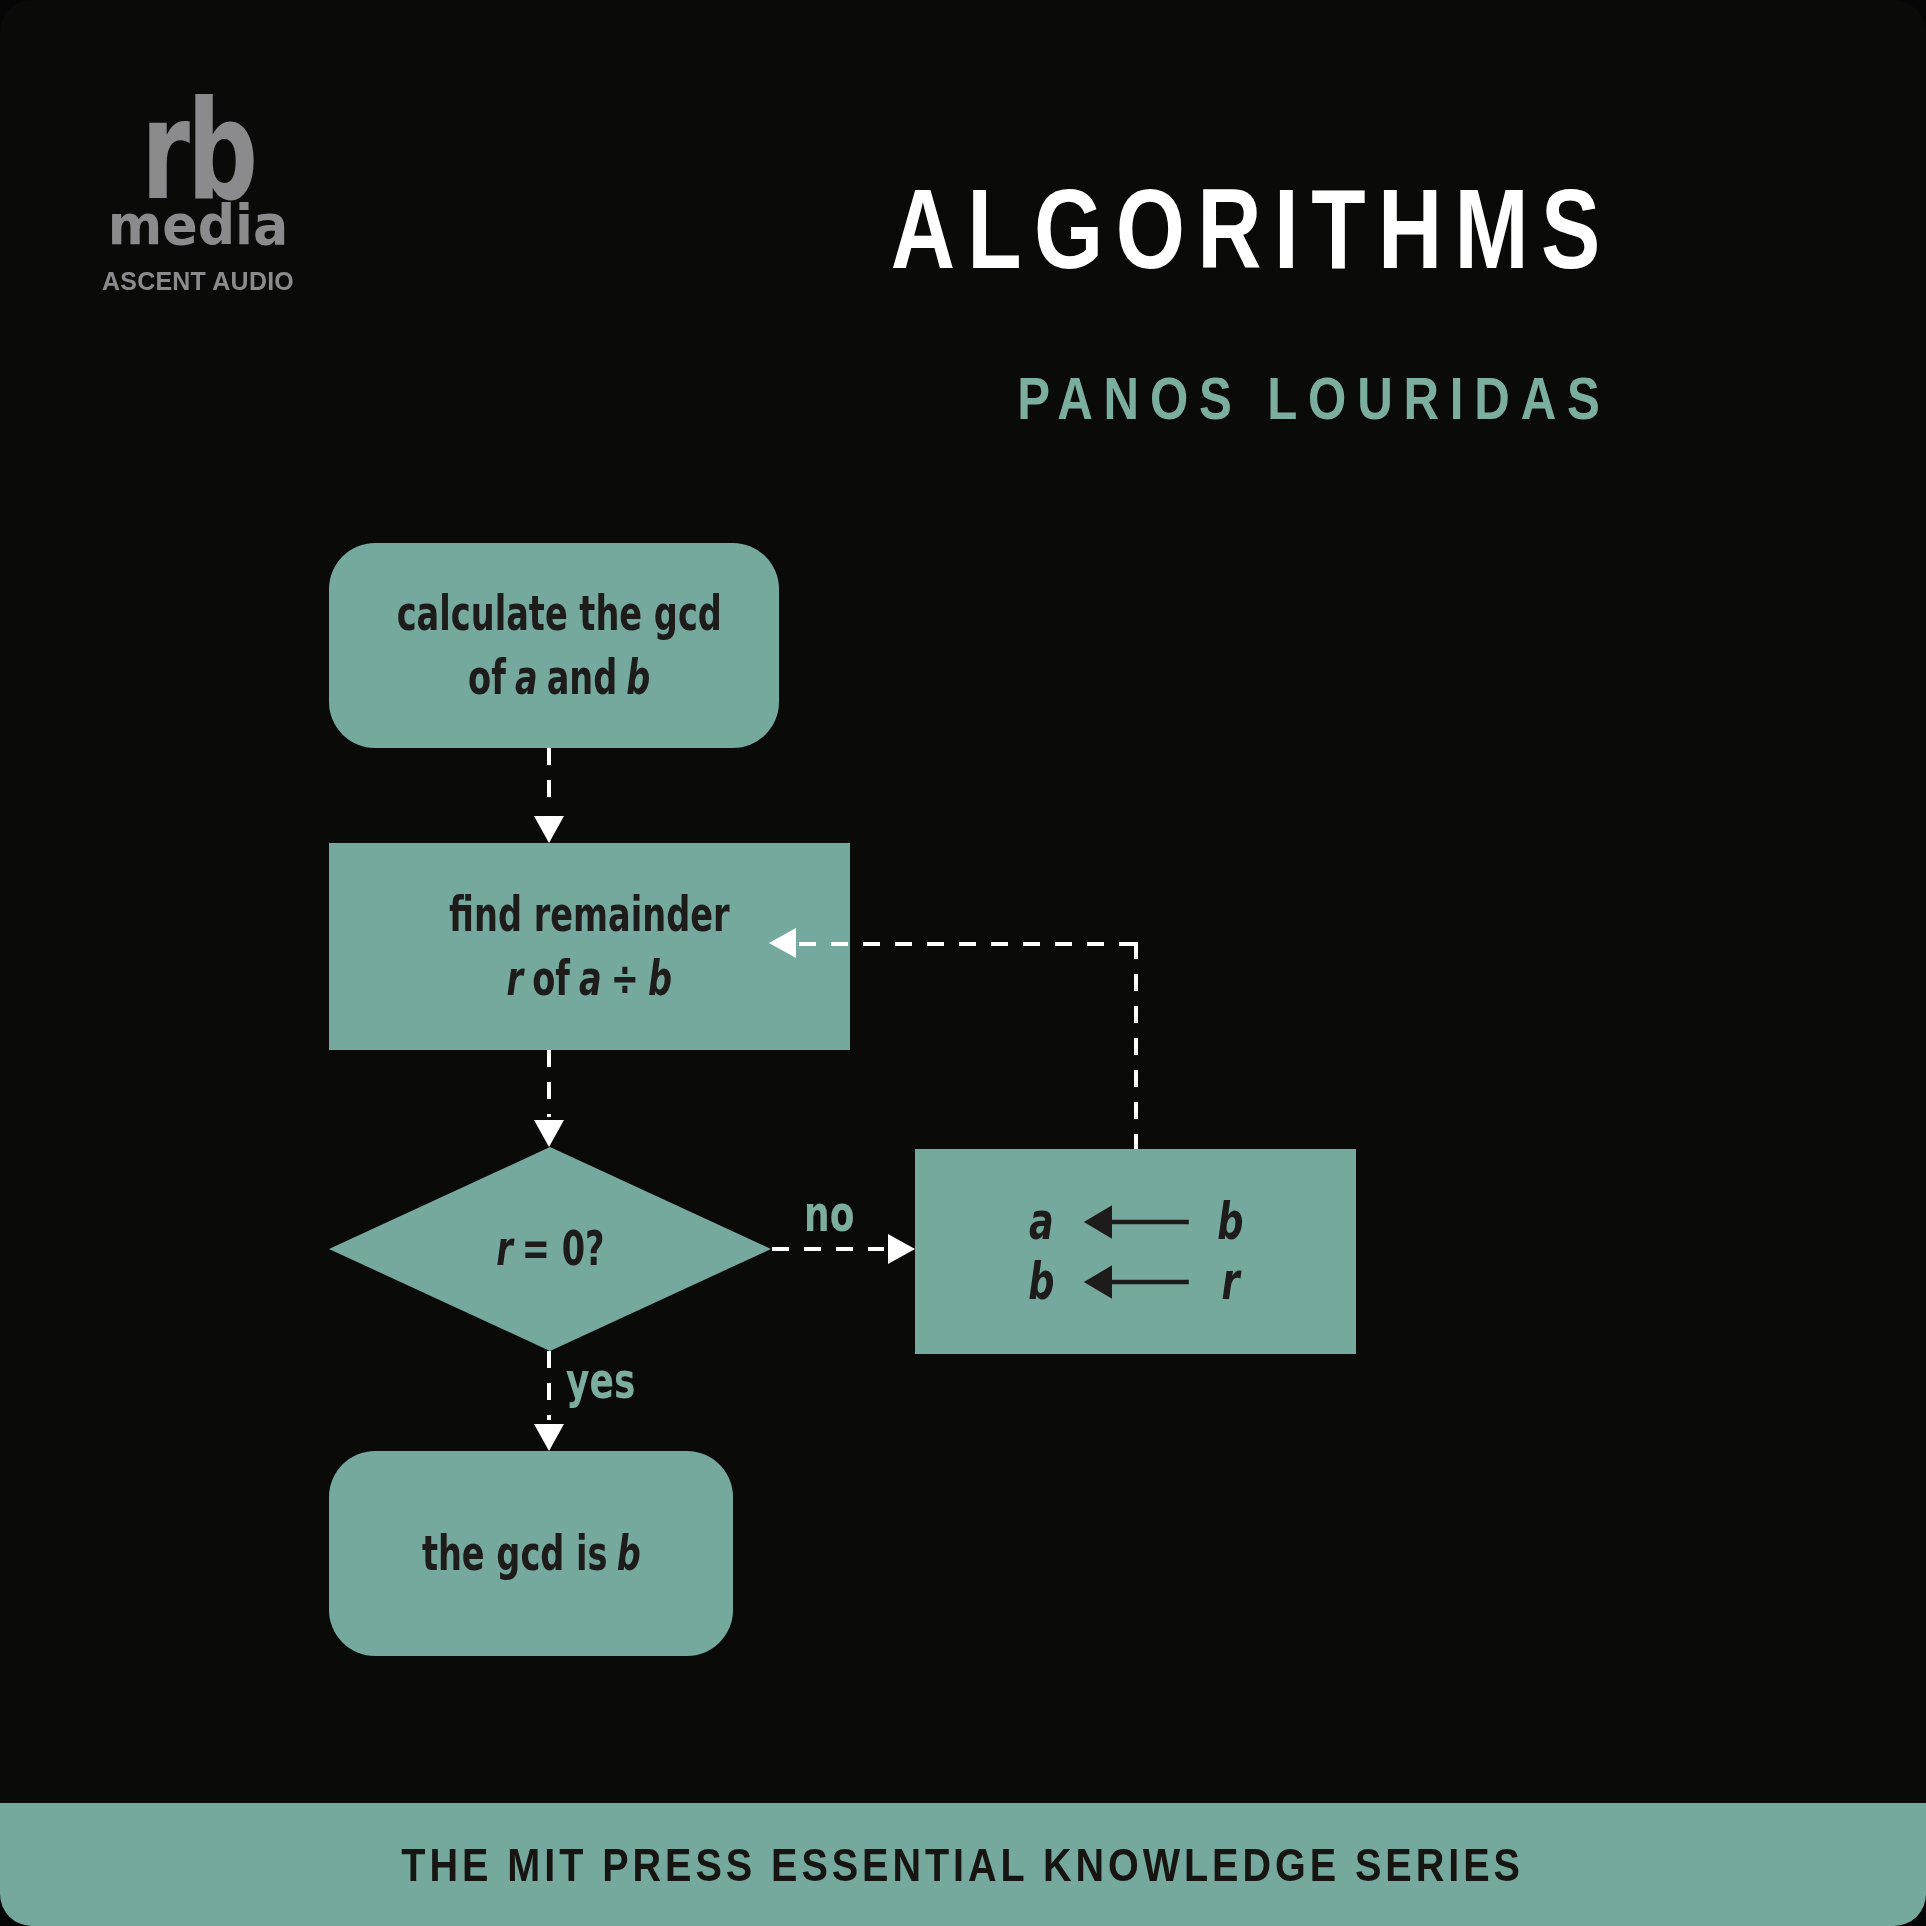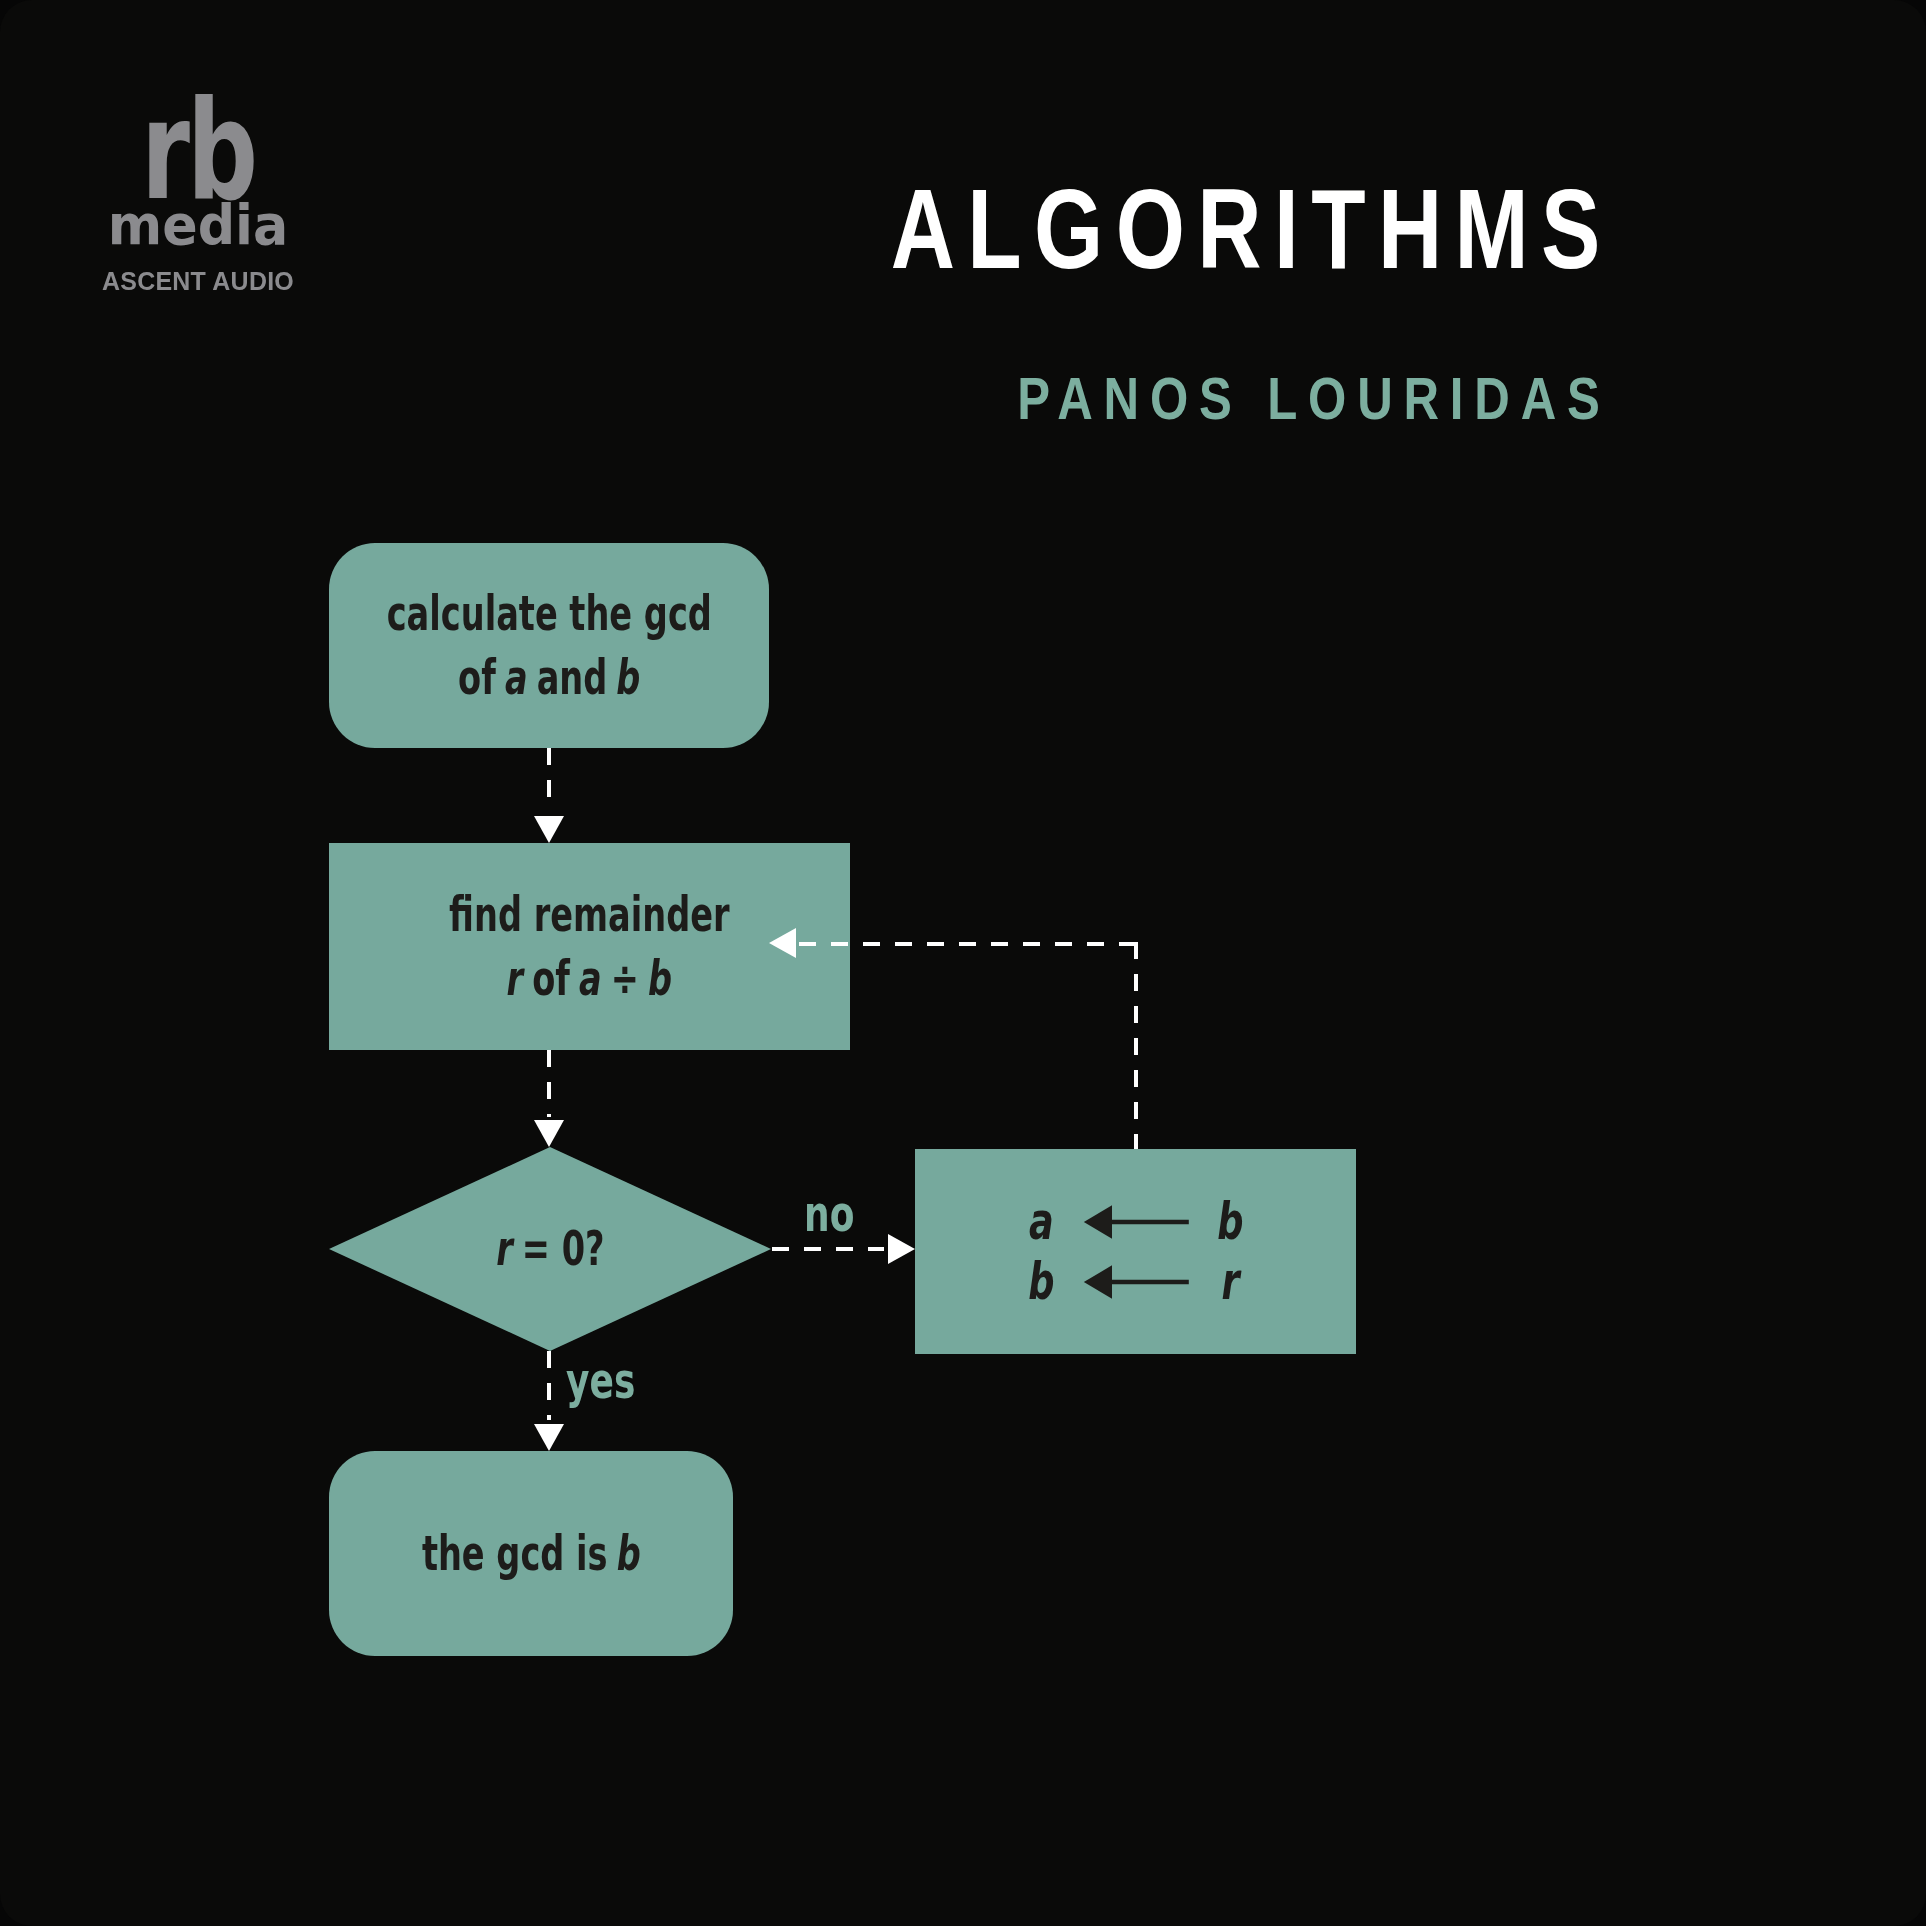--- a/index.html
+++ b/index.html
@@ -49,21 +49,21 @@
     display: flex; align-items: center; justify-content: center;
   }
   .node-round { border-radius: 46px; }
   .node-text {
     color: #1d1c1a; font-weight: 700; font-size: 48px; line-height: 1.32;
     text-align: center; transform: scaleX(0.70); transform-origin: center;
     white-space: nowrap;
   }
   .tline { display: flex; justify-content: center; gap: 0.27em; }
   .it { font-style: italic; }
-  #start-box  { left: 329px;  top: 543px;  width: 440px; height: 205px; }
+  #start-box  { left: 329px;  top: 543px;  width: 440px; height: 205px; padding-left: 10px; }
   #remainder-box { left: 329px; top: 843px; width: 521px; height: 207px; }
   #swap-box   { left: 915px; top: 1149px; width: 441px; height: 205px; }
   #end-box    { left: 329px;  top: 1451px; width: 404px; height: 205px; }
   #decision-diamond { position: absolute; left: 329px; top: 1147px; width: 442px; height: 204px; }
   #decision-label {
     position: absolute; left: 329px; top: 1147px; width: 442px; height: 204px;
     display: flex; align-items: center; justify-content: center;
   }
   
   .swap-rows { display: flex; flex-direction: column; gap: 9px; align-items: center; }
@@ -198,15 +198,18 @@
 
   <div id="end-box" class="node node-round">
     <div class="node-text">
       <div class="tline">
         <span>the gcd is</span>
           <span class="it">b</span>
       </div>
     </div>
   </div>
 
+  <div class="banner">
+    <div class="banner-text">THE MIT PRESS ESSENTIAL KNOWLEDGE SERIES</div>
+  </div>
 
 </div>
 
 
 </body></html>

